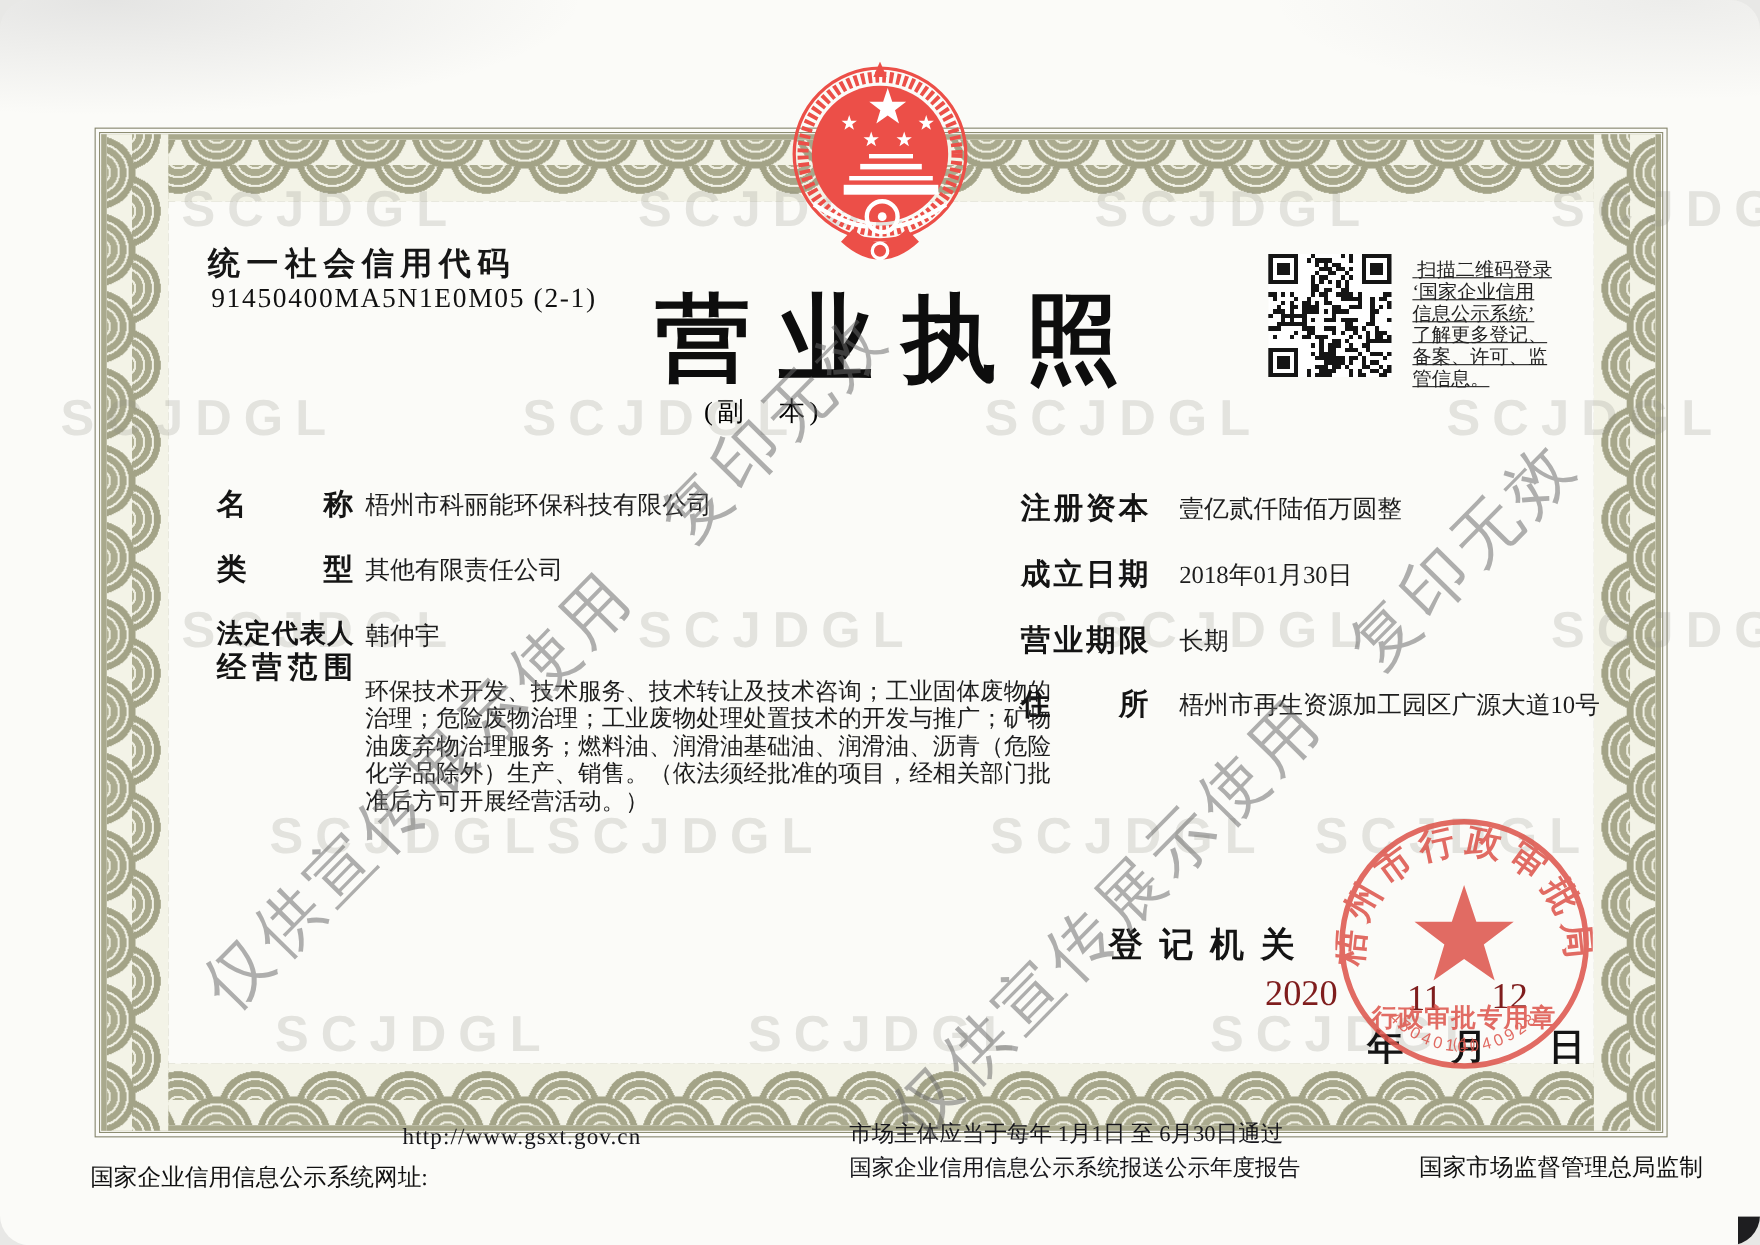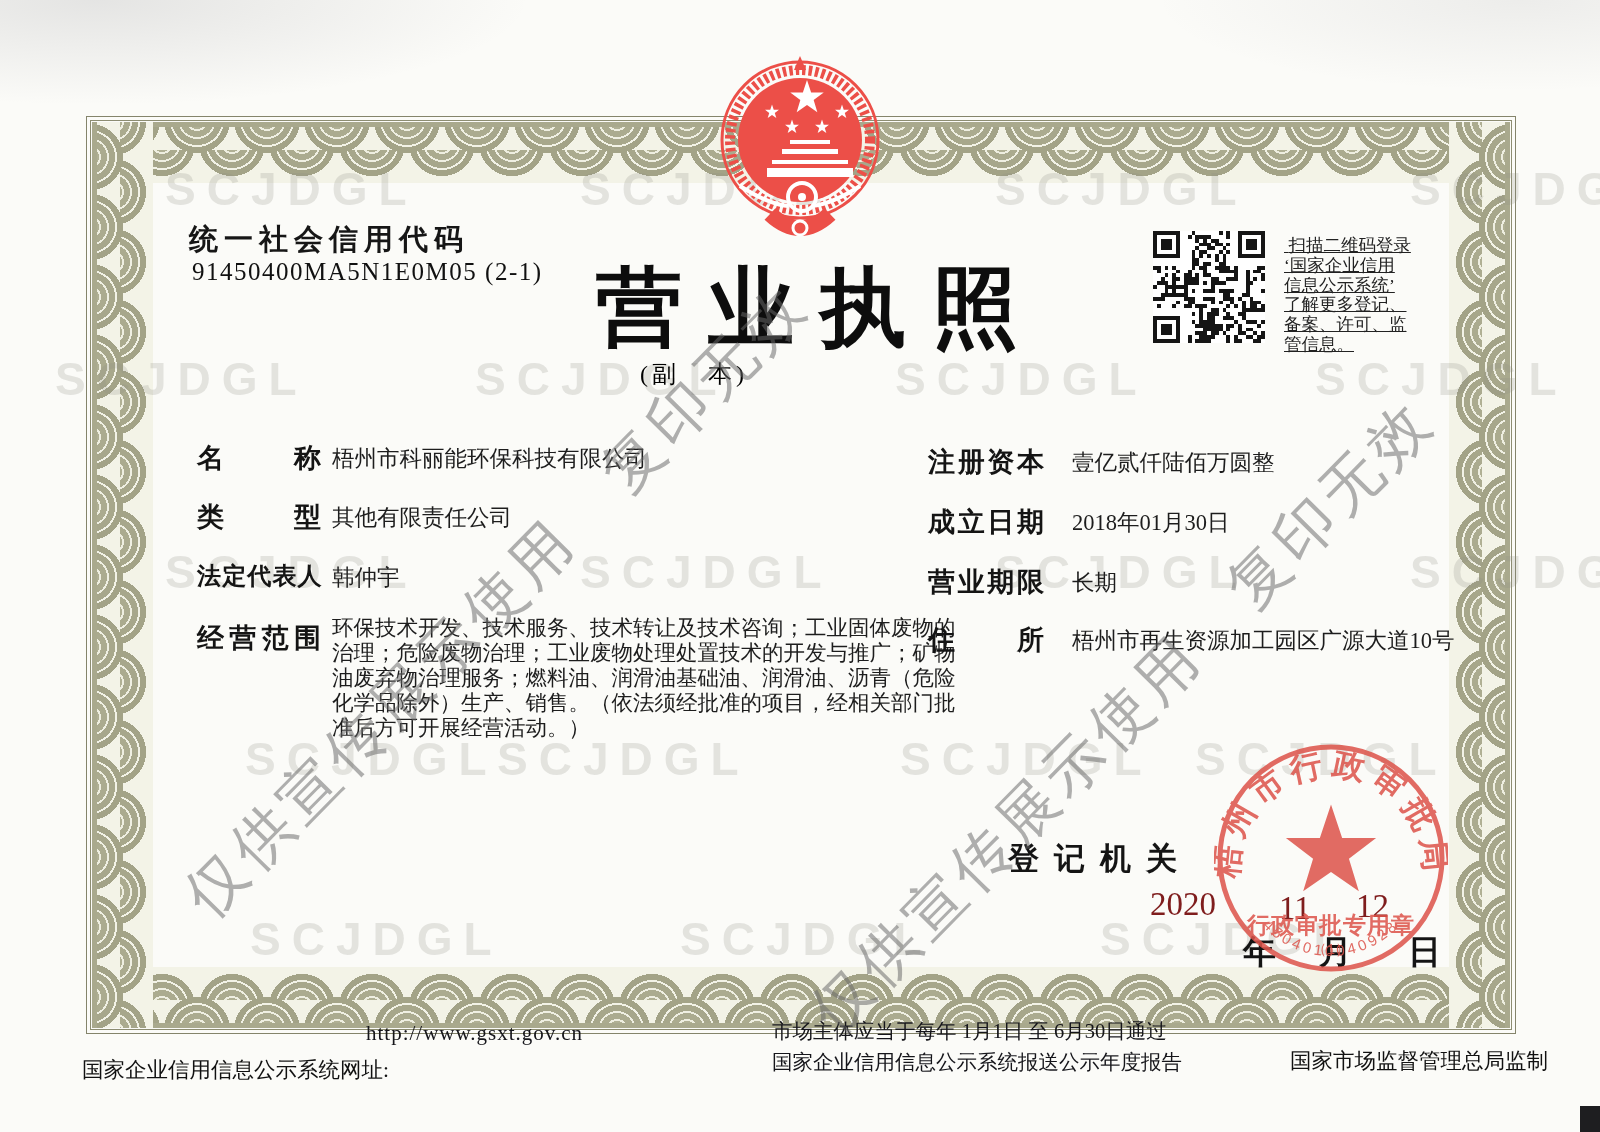--- a/index.html
+++ b/index.html
@@ -1,19 +1,19 @@
 <!DOCTYPE html>
 <html><head>
 <meta charset="utf-8">
 <style>
   html,body{margin:0;padding:0;}
   body{background:#e8e8e6;}
   #cert{
     position:relative; width:1600px; height:1132px; overflow:hidden;
-    background:#fbfbf8; font-family:"Liberation Serif", serif; color:#1c1c1c;
+    background:#fbfbf8; font-family:"Liberation Serif", serif; color:#1c1c1c;border-radius:27px;
   }
   #cert::before{content:""; position:absolute; inset:0; z-index:0; pointer-events:none;
     background:
       radial-gradient(620px 150px at 6% 0%, rgba(110,110,118,.16), transparent 70%),
       radial-gradient(520px 130px at 95% 0%, rgba(110,110,118,.10), transparent 70%);
   }
   .abs{position:absolute;}
 
   
   .frame{left:86px; top:116px; width:1428px; height:916px; border:1px solid #84846b; z-index:1;}
@@ -526,21 +526,21 @@
 了解更多登记、
 备案、许可、监
 管信息。</div>
 
   <div class="flabel l z3" style="top:440px">名称</div>
   <div class="fvalue l z3" style="top:443px">梧州市科丽能环保科技有限公司</div>
   <div class="flabel l z3" style="top:499px">类型</div>
   <div class="fvalue l z3" style="top:502px">其他有限责任公司</div>
   <div class="flabel l tight z3" style="top:560px">法定代表人</div>
   <div class="fvalue l z3" style="top:562px">韩仲宇</div>
-  <div class="flabel l z3" style="top:620px">经营范围</div>
+  <div class="flabel l z3" style="top:588px">经营范围</div>
   <div class="fvalue l scope z3" style="top:616px">环保技术开发、技术服务、技术转让及技术咨询；工业固体废物的
 治理；危险废物治理；工业废物处理处置技术的开发与推广；矿物
 油废弃物治理服务；燃料油、润滑油基础油、润滑油、沥青（危险
 化学品除外）生产、销售。（依法须经批准的项目，经相关部门批
 准后方可开展经营活动。）</div>
 
   <div class="flabel r z3" style="top:444px">注册资本</div>
   <div class="fvalue r z3" style="top:447px">壹亿贰仟陆佰万圆整</div>
   <div class="flabel r z3" style="top:504px">成立日期</div>
   <div class="fvalue r z3" style="top:507px">2018年01月30日</div>

